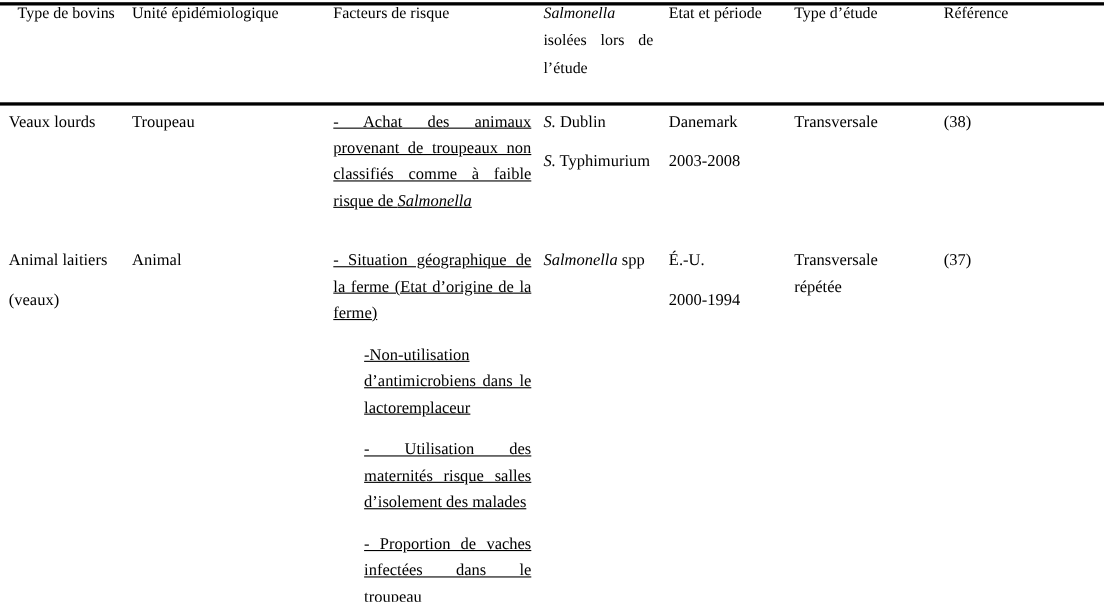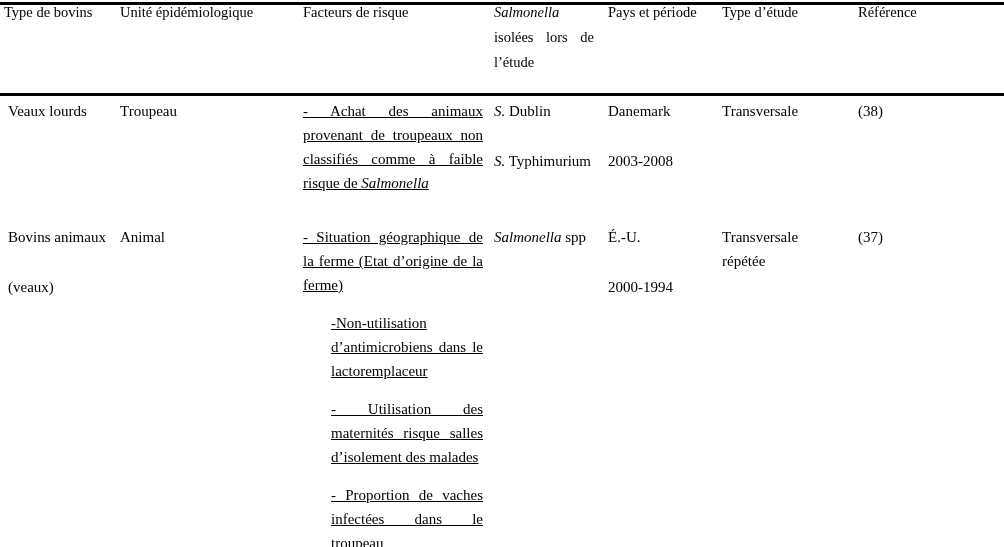--- a/index.html
+++ b/index.html
@@ -61,21 +61,21 @@
 
   
   .hdr-row { height: 88px; }
   .hdr-cell {
     font-weight: bold;
     font-size: 14.5px;
     line-height: 25px;
     padding-top: 10px;
     padding-right: 12px;
   }
-  .hdr-cell.first { padding-left: 4px; }
+  .hdr-cell.first { padding-left: 16px; }
   .hdr-salm {
     width: 100px;
   }
   .hdr-salm .just {
     text-align: justify;
     text-align-last: justify;
     width: 100px;
   }
   .hdr-salm .nojust {
     text-align: left;
@@ -102,21 +102,21 @@
   .risk p {
     margin: 0 0 0 0;
     text-align: justify;
   }
   .risk p + p { margin-top: 14px; margin-left: 28px; }
 
   .blockline { display: block; }
 
   .nowrapcell { white-space: nowrap; }
 
-  .subline { display: block; margin-top: 26px; }
+  .subline { display: block; margin-top: 12px; }
 </style>
 </head>
 <body>
 
 <div class="page">
 
   <div class="rule rule-top"></div>
   <div class="rule rule-header"></div>
 
   <table class="tbl">
@@ -142,21 +142,21 @@
           <span>Facteurs de risque</span>
         </th>
         <th class="hdr-cell hdr-salm">
           <div class="nojust">
             <span class="ital">Salmonella</span>
           </div>
           <div class="just">isolées lors de</div>
           <div class="nojust">l’étude</div>
         </th>
         <th class="hdr-cell">
-          <span>Pays et période</span>
+          <span>Etat et période</span>
         </th>
         <th class="hdr-cell">
           <span>Type d’étude</span>
         </th>
         <th class="hdr-cell">
           <span>Référence</span>
         </th>
       </tr>
     </thead>
 
@@ -195,21 +195,21 @@
           <span>(38)</span>
         </td>
       </tr>
 
       <tr>
           <td colspan="7" style="height:20px;"></td>
         </tr>
 
       <tr class="row2">
         <td class="body-cell first">
-          <span class="blockline">Bovins animaux</span>
+          <span class="blockline">Animal laitiers</span>
           <span class="blockline subline">(veaux)</span>
         </td>
         <td class="body-cell">
           <span class="blockline">Animal</span>
         </td>
         <td class="body-cell">
           <div class="risk">
             <p>- Situation géographique de la ferme (Etat d’origine de la ferme)</p>
             <p>-Non-utilisation d’antimicrobiens dans le lactoremplaceur</p>
             <p>- Utilisation des maternités risque salles d’isolement des malades</p>

